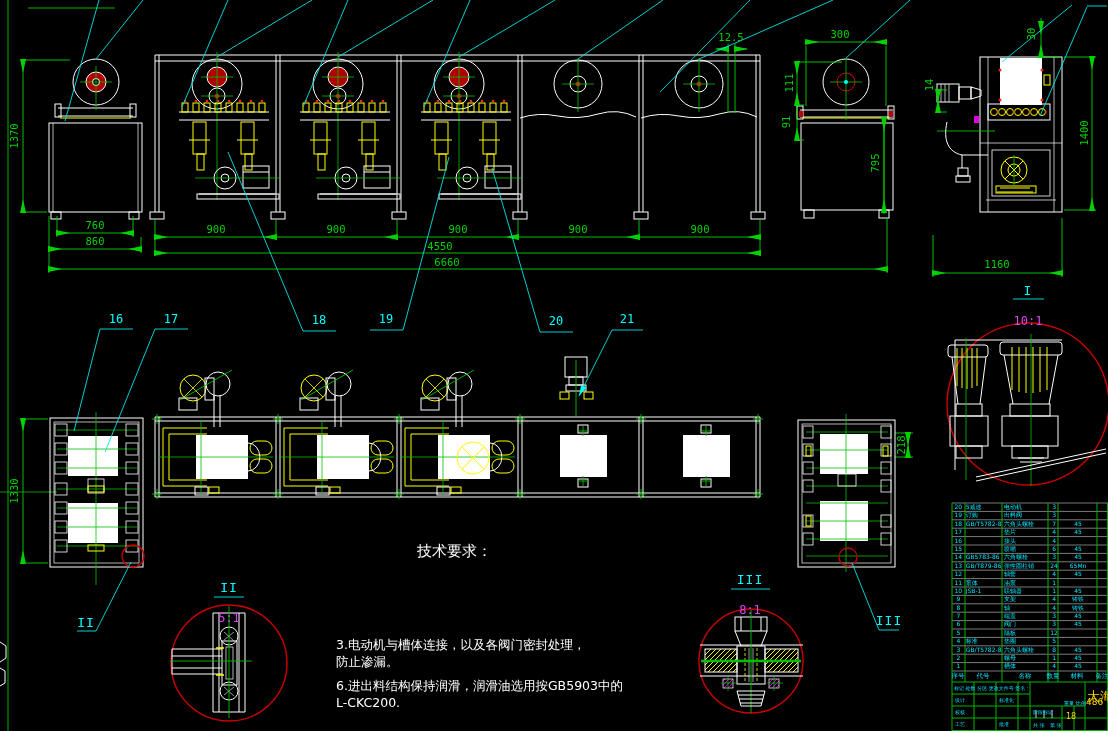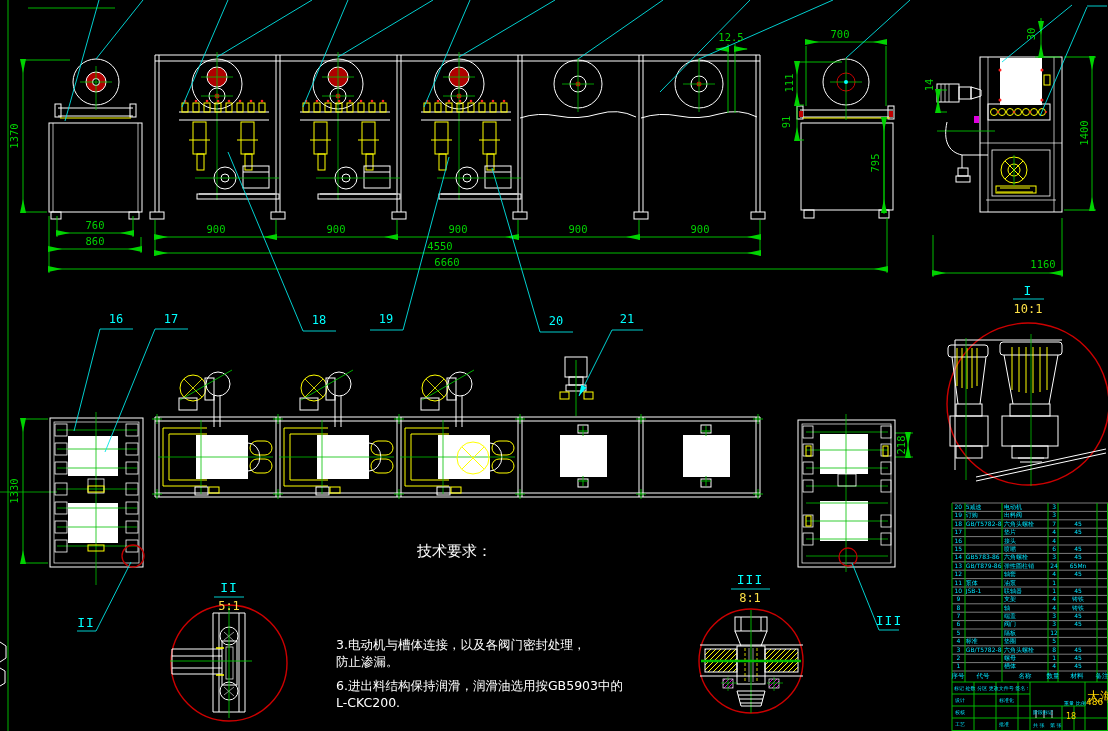--- a/index.html
+++ b/index.html
@@ -4,21 +4,21 @@
 <style>
   html,body{margin:0;padding:0;background:#000;}
   .canvas{position:relative;width:1108px;height:731px;background:#000;overflow:hidden;
           font-family:"DejaVu Sans",sans-serif;}
   svg{position:absolute;left:0;top:0;}
   .t{position:absolute;transform:translate(-50%,-50%);white-space:nowrap;}
   .dim{color:#00d200;font:10.5px "DejaVu Sans Mono",monospace;}
   .v{transform:translate(-50%,-50%) rotate(-90deg);}
   .co{color:#00ffff;font:12px "DejaVu Sans Mono",monospace;}
   .rom{color:#00ffff;font:13px "DejaVu Sans Mono",monospace;letter-spacing:1px;}
-  .scale{color:#fde047;font:12px "DejaVu Sans Mono",monospace;}
+  .scale{color:#d946ef;font:12px "DejaVu Sans Mono",monospace;margin-top:12px;}
   .tech{position:absolute;color:#fff;font:12.5px "DejaVu Sans",sans-serif;white-space:nowrap;}
   .tech.title{font-size:15px;}
   .ptable{position:absolute;left:952px;top:503px;width:156px;height:168px;}
   .prow{display:flex;height:8.4px;line-height:8.4px;font-size:6px;color:#00e5ff;
         font-family:"DejaVu Sans",sans-serif;}
   .prow span{overflow:hidden;white-space:nowrap;display:block;}
   .c-no{width:13px;text-align:center;}
   .c-code{width:37px;padding-left:1px;}
   .c-name{width:46px;padding-left:2px;}
   .c-qty{width:10px;text-align:center;}
@@ -440,28 +440,28 @@
 <span class="t dim" style="left:95px;top:225px">760</span>
 <span class="t dim" style="left:95px;top:241px">860</span>
 <span class="t dim" style="left:216px;top:229px">900</span>
 <span class="t dim" style="left:336px;top:229px">900</span>
 <span class="t dim" style="left:458px;top:229px">900</span>
 <span class="t dim" style="left:578px;top:229px">900</span>
 <span class="t dim" style="left:700px;top:229px">900</span>
 <span class="t dim" style="left:440px;top:246px">4550</span>
 <span class="t dim" style="left:447px;top:262px">6660</span>
 <span class="t dim" style="left:731px;top:37px">12.5</span>
-<span class="t dim" style="left:840px;top:34px">700</span>
+<span class="t dim" style="left:840px;top:34px">300</span>
 <span class="t dim v" style="left:789px;top:83px">111</span>
 <span class="t dim v" style="left:786px;top:122px">91</span>
 <span class="t dim v" style="left:875px;top:163px">795</span>
 <span class="t dim v" style="left:1031px;top:34px">30</span>
 <span class="t dim v" style="left:929px;top:85px">14</span>
 <span class="t dim v" style="left:1084px;top:133px">1400</span>
-<span class="t dim" style="left:1043px;top:264px">1160</span>
+<span class="t dim" style="left:997px;top:264px">1160</span>
 <span class="t dim v" style="left:14px;top:491px">1330</span>
 <span class="t dim v" style="left:901px;top:445px">218</span>
 
 <span class="t co" style="left:116px;top:319px">16</span>
 <span class="t co" style="left:171px;top:319px">17</span>
 <span class="t co" style="left:319px;top:320px">18</span>
 <span class="t co" style="left:386px;top:319px">19</span>
 <span class="t co" style="left:556px;top:321px">20</span>
 <span class="t co" style="left:627px;top:319px">21</span>
 

